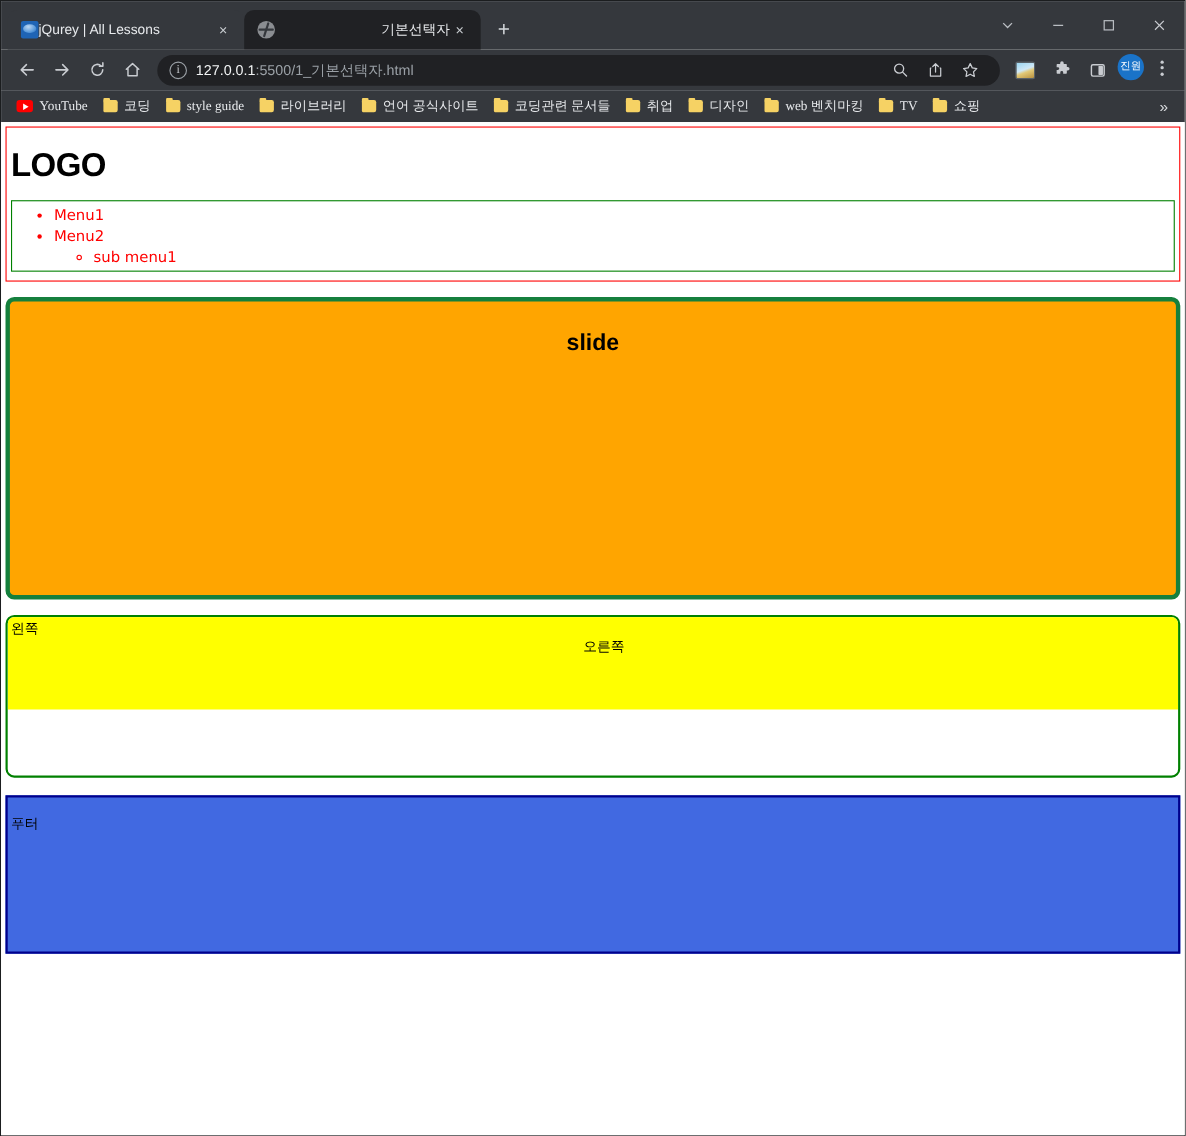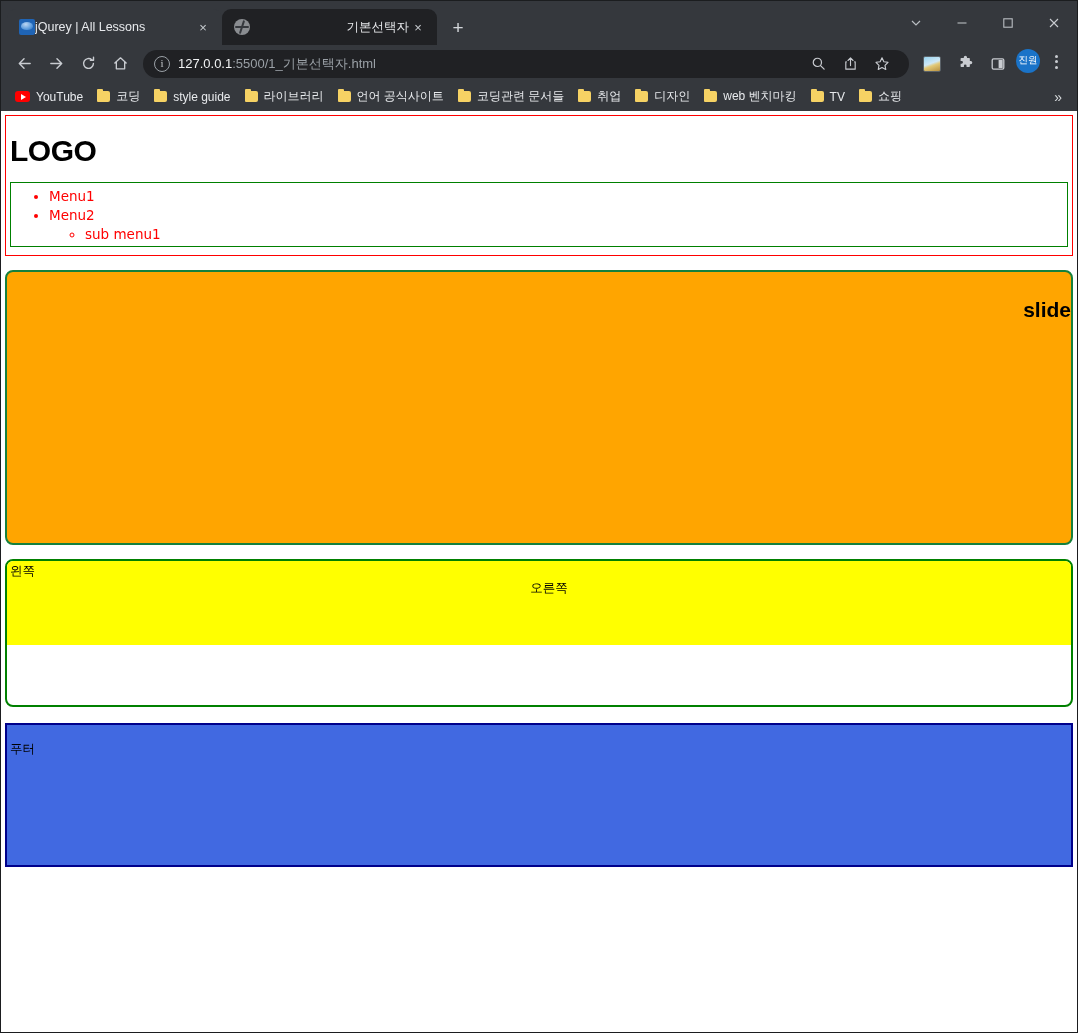--- a/index.html
+++ b/index.html
@@ -226,21 +226,21 @@
     overflow: hidden;
   }
   .bm {
     display: flex; align-items: center; gap: 6px;
     padding: 4px 7px;
     border-radius: 4px;
     cursor: pointer;
     white-space: nowrap;
     flex: 0 0 auto;
   }
-  .bm-label { font-size: 12px; color: #e8eaed; }
+  .bm-label { font-size: 12px; color: #e8eaed; font-family: Liberation Serif, serif; }
   .bm-folder {
     width: 13px; height: 11px;
     flex: 0 0 13px;
     background: #f6d264;
     border-radius: 1px 2px 2px 1px;
     position: relative;
   }
   .bm-folder::before {
     content: "";
     position: absolute; left: 0; top: -2.5px;
@@ -315,26 +315,26 @@
   }
   .site-nav ul ul {
     list-style: circle;
     padding-left: 36px;
     margin: 0;
   }
 
   
   .slide {
     background: #ffa500;
-    border: 2px solid #15803d;
+    border: 4px solid #15803d;
     border-radius: 8px;
     height: 275px;
     margin-bottom: 14px;
     display: flex;
-    justify-content: flex-end;
+    justify-content: center;
     padding-top: 26px;
   }
   .slide-title {
     font-size: 21px;
     font-weight: bold;
     color: #000000;
   }
 
   
   .content {

